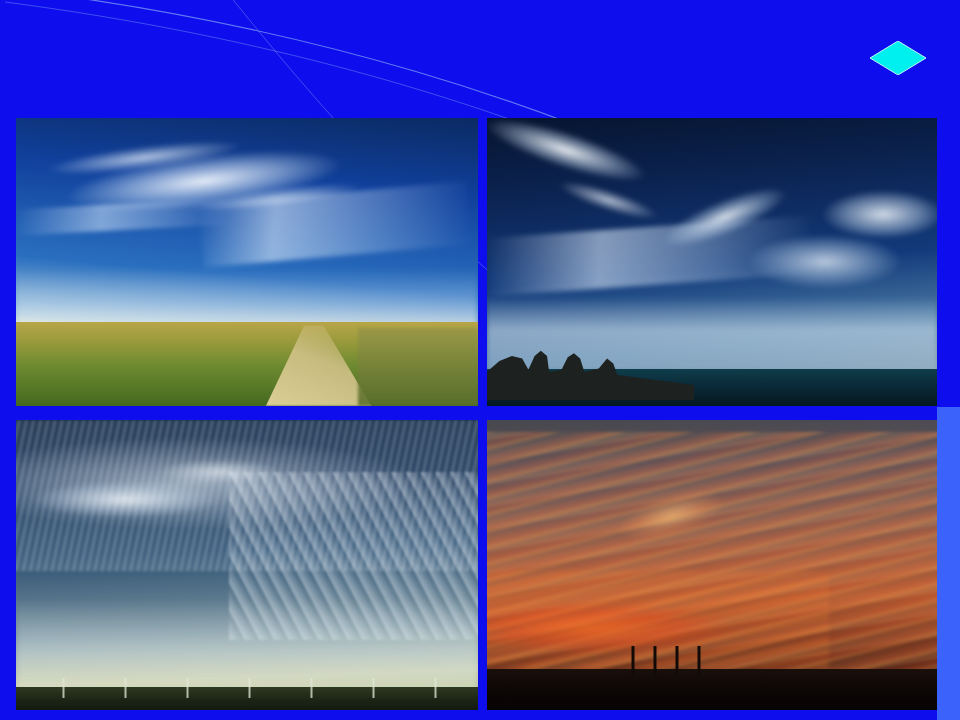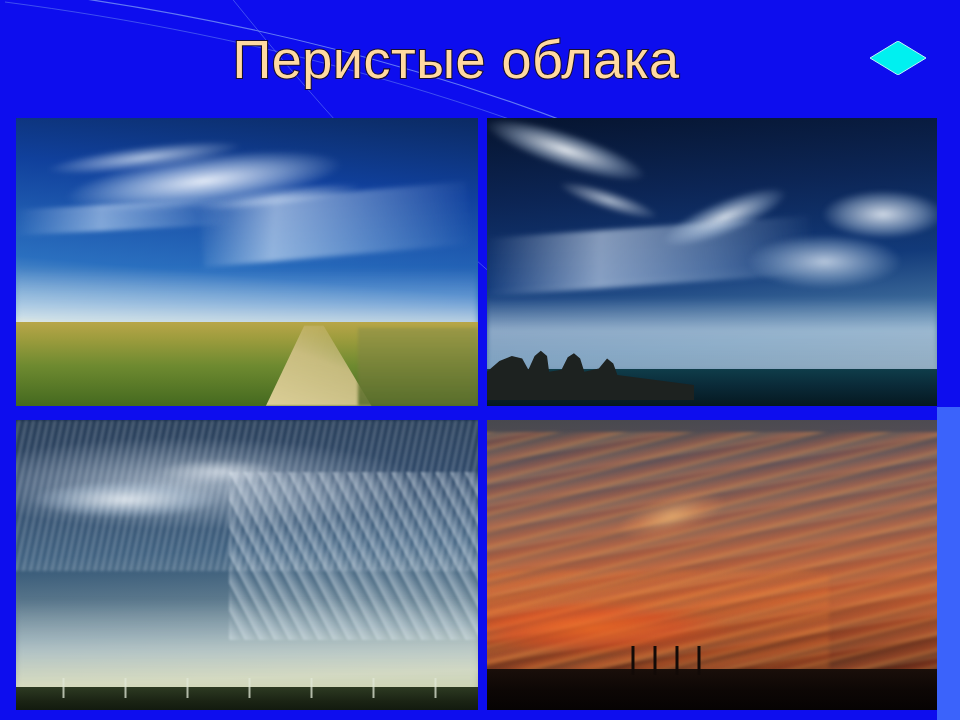--- a/index.html
+++ b/index.html
@@ -270,23 +270,20 @@
   <div class="bg-base"></div>
 
   <svg class="bg-arcs" width="960" height="720" viewBox="0 0 960 720">
     <path d="M 20,-10 C 260,20 560,90 840,250" fill="none" stroke="#7d9cf5" stroke-width="1.2" opacity="0.75"></path>
     <path d="M 5,2 C 250,34 545,104 830,262" fill="none" stroke="#6f90f2" stroke-width="1" opacity="0.5"></path>
     <path d="M 230,-4 C 330,120 420,220 560,330" fill="none" stroke="#7d9cf5" stroke-width="1" opacity="0.45"></path>
   </svg>
 
   <div class="right-band"></div>
 
-  <div class="title-wrap">
-    <div class="title">Перистые облака</div>
-  </div>
 
   <svg class="diamond" viewBox="0 0 56 34">
     <polygon points="28,0 56,17 28,34 0,17" fill="#00f0f0" stroke="#bff6f6" stroke-width="1"></polygon>
   </svg>
 
   <div class="photo" id="photo-1">
     <div class="sky"></div>
     <div class="cirrus-a"></div>
     <div class="cirrus-b"></div>
     <div class="cirrus-c"></div>

